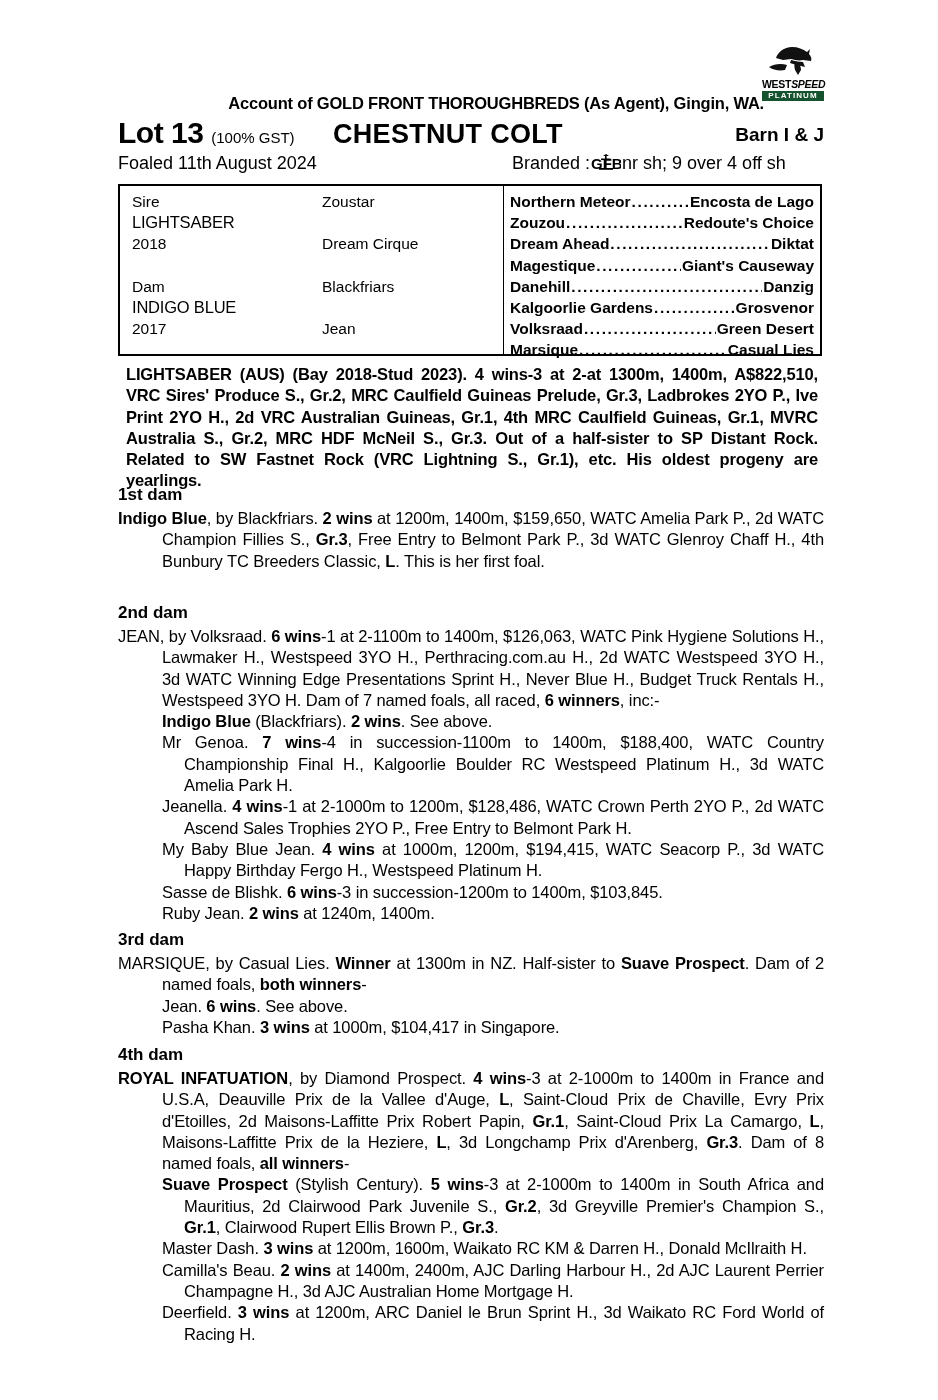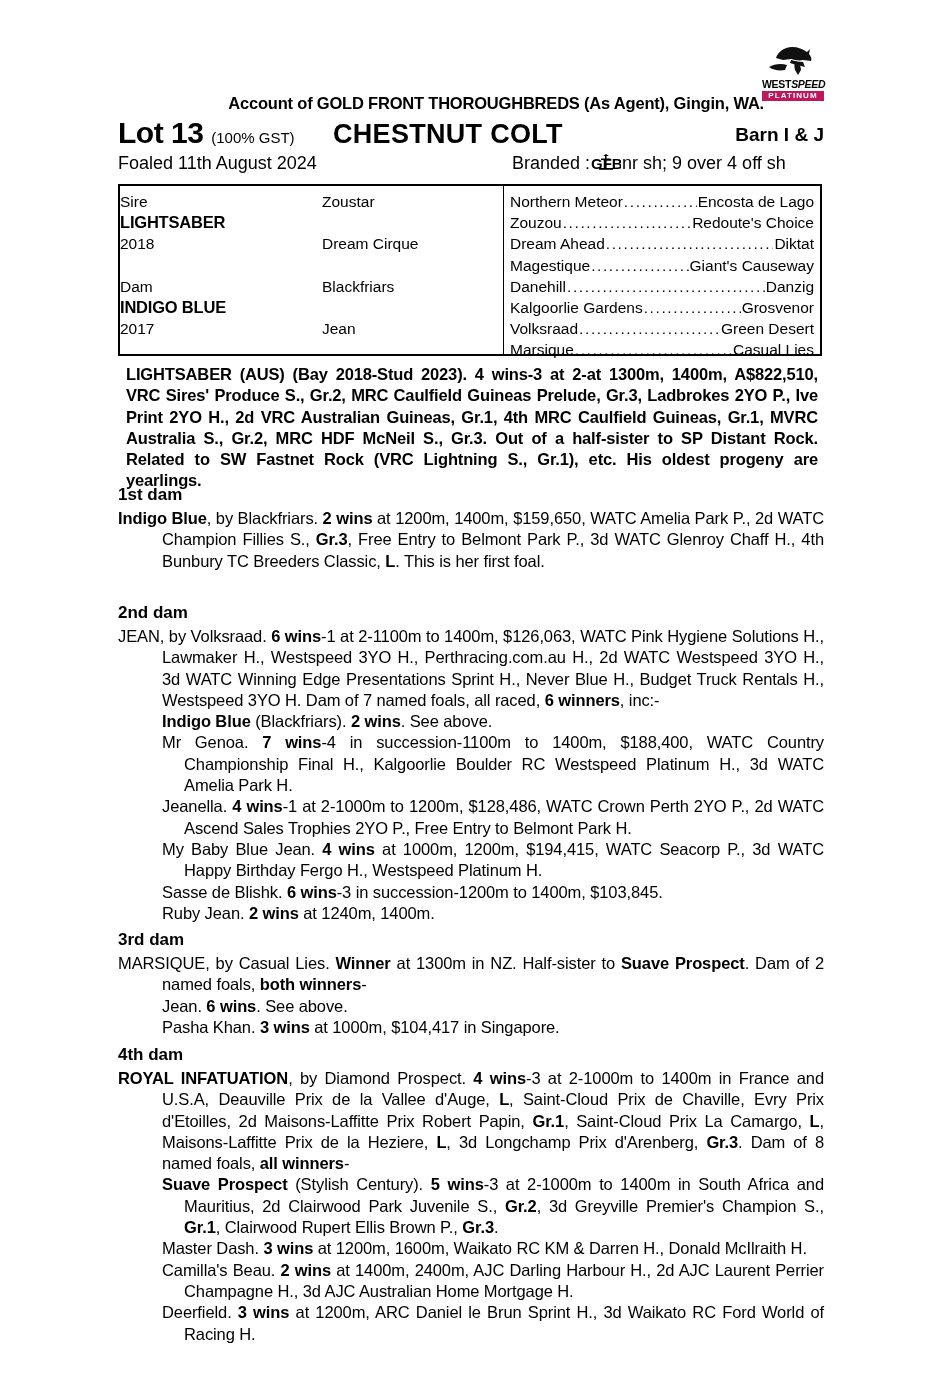--- a/index.html
+++ b/index.html
@@ -46,21 +46,21 @@
   .logo-wordmark {
     font-size: 10.5px;
     letter-spacing: -0.3px;
     line-height: 11px;
     white-space: nowrap;
     text-align: right;
   }
   .logo-west { font-weight: bold; }
   .logo-speed { font-style: italic; font-weight: bold; }
   .logo-platinum {
-    background: #be185d;
+    background: #14532d;
     color: #ffffff;
     font-size: 8px;
     font-weight: bold;
     letter-spacing: 1.1px;
     line-height: 10px;
     margin-top: 1px;
     padding: 0 2px;
   }
 
   
@@ -162,45 +162,46 @@
   .ped-divider {
     position: absolute;
     left: 383px;
     top: 0;
     width: 1px;
     height: 100%;
     background: #000;
   }
   .ped-col-a {
     position: absolute;
-    left: 0;
+    left: 12px;
     top: 5px;
     width: 130px;
     font-size: 15.5px;
     line-height: 21.2px;
   }
   .ped-col-b {
     position: absolute;
     left: 202px;
     top: 5px;
     width: 175px;
     font-size: 15.5px;
     line-height: 21.2px;
   }
   .ped-col-c {
     position: absolute;
     left: 390px;
     top: 5px;
     right: 6px;
     font-size: 15.5px;
     line-height: 21.2px;
+    font-weight: bold;
   }
   .ped-row { height: 21.2px; white-space: nowrap; overflow: hidden; }
   .ped-row.blank { }
-  .ped-name { font-weight: bold; font-size: 16.5px; letter-spacing: -0.2px; }
+  .ped-name { font-weight: normal; font-size: 16.5px; letter-spacing: -0.2px; }
   .gp-line {
     display: flex;
     align-items: baseline;
     white-space: nowrap;
   }
   .gp-sire { flex: 0 0 auto; }
   .gp-dots {
     flex: 1 1 auto;
     overflow: hidden;
     white-space: nowrap;

